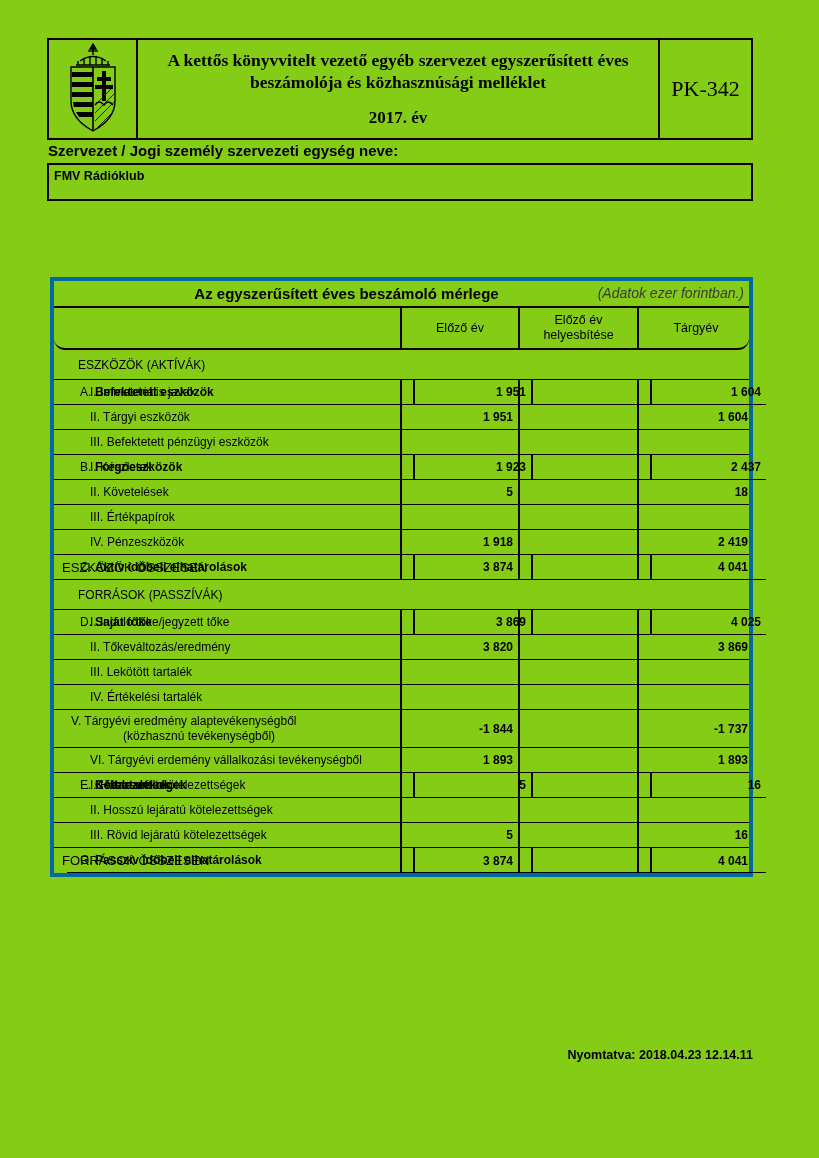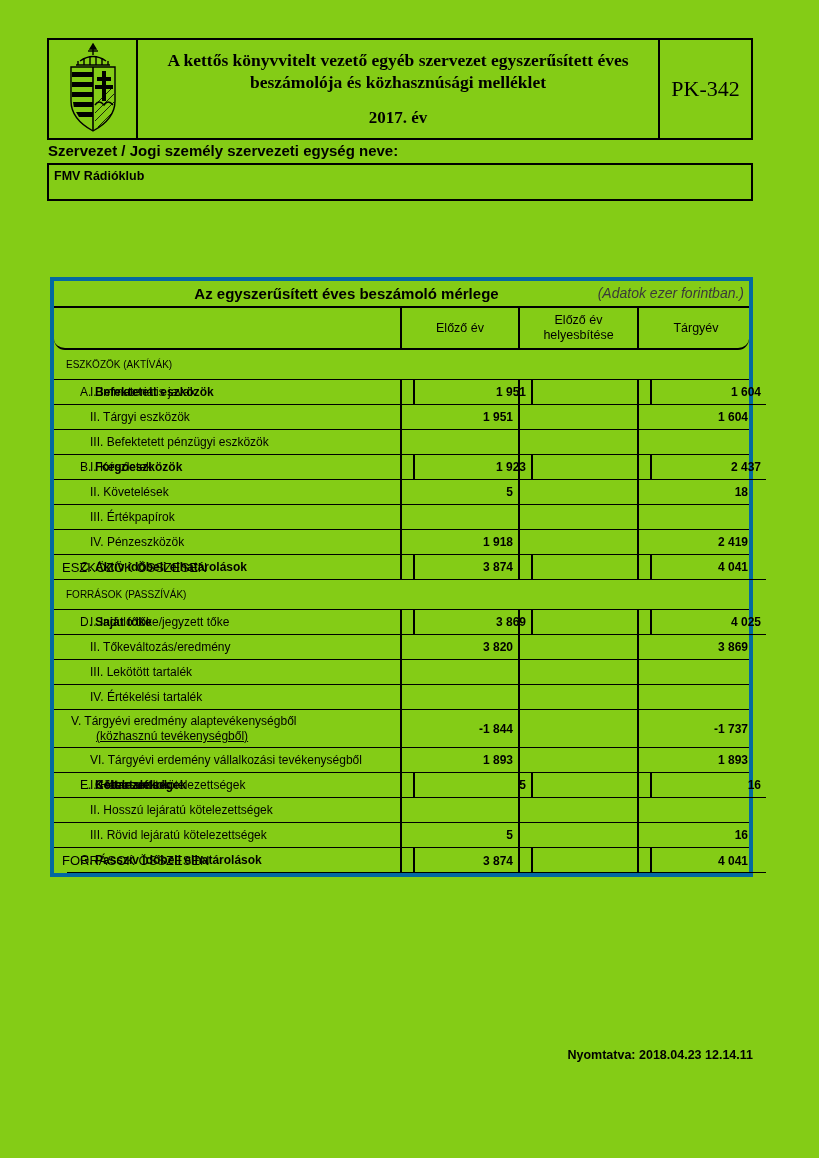--- a/index.html
+++ b/index.html
@@ -36,28 +36,28 @@
   .t-note { position:absolute; right:5px; bottom:5px; font-size:14px; font-style:italic; color:#3a3a3a; }
   .t-header-row { display:grid; grid-template-columns:346px 118px 119px 116px; height:42px; border-bottom:2px solid #000;border-radius:11px; }
   .col-head { border-left:2px solid #000; display:flex; align-items:center; justify-content:center;
     text-align:center; font-size:12.5px; line-height:15px; padding:0 14px; }
   .trow { display:grid; grid-template-columns:346px 118px 119px 116px; height:25px; border-bottom:1.5px solid #000; }
   .trow:last-child { border-bottom:none; }
   .trow.section { grid-template-columns:1fr; height:30px; }
   .trow.tall { height:38px; }
   .cell { overflow:hidden; }
   .label-cell { position:relative; display:flex; align-items:center; font-size:12px; }
-  .section-label { font-size:10px; padding-left:12px; }
+  .section-label { font-size:12px; padding-left:24px; }
   .letter { position:absolute; left:13px; }
   .trow.letter .lbl { margin-left:28px;font-weight:bold; }
   .trow.sub .lbl { margin-left:36px; }
   .trow.total .lbl { margin-left:8px; font-size:13px; }
   .trow.tall .label-cell { display:block; padding-top:4px; line-height:15px; }
   .trow.tall .lbl { display:block; margin-left:17px; }
-  .lbl2 { display:block; margin-left:42px;text-decoration:underline; }
+  .lbl2 { display:block; margin-left:69px; }
   .num-cell { border-left:2px solid #000; display:flex; align-items:center; justify-content:flex-end;
     padding-right:5px; font-size:12px; font-weight:bold; }
   
   .footer-left { position:absolute; left:49px; top:1048px; font-size:12.5px; font-weight:bold; }
   .footer-right { position:absolute; right:66px; top:1048px; font-size:12.5px; font-weight:bold; }
 </style>
 </head>
 <body>
 
 <div class="page">

